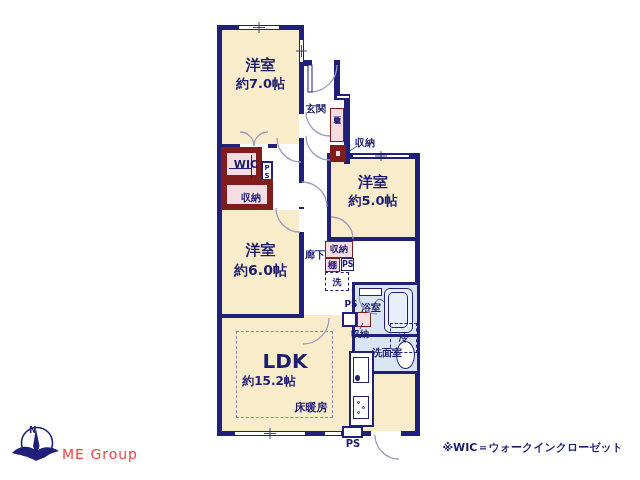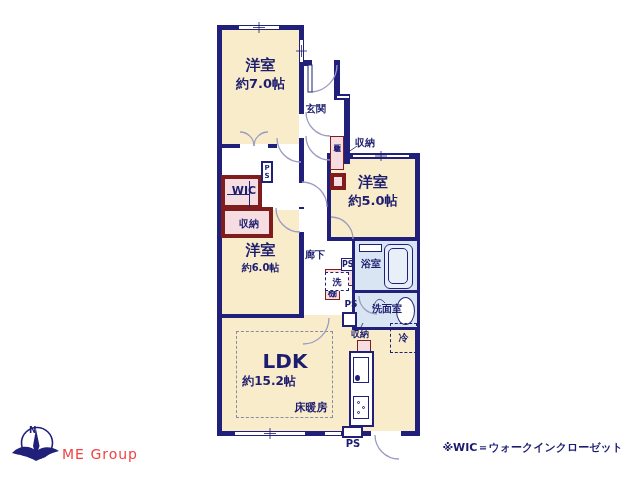--- a/index.html
+++ b/index.html
@@ -1,22 +1,22 @@
 <!DOCTYPE html>
 <html><head>
 <meta charset="utf-8">
 <style>
   html,body{margin:0;padding:0;background:#ffffff;}
   #stage{position:relative;width:640px;height:480px;background:#ffffff;overflow:hidden;
          font-family:"DejaVu Sans","Liberation Sans",sans-serif;}
   .abs{position:absolute;box-sizing:border-box;}
   .w{background:#20207a;}
   .floor{background:#f8ecca;}
-  .pink{background:#f5dde2;border:4px solid #7f1d1d;margin-top:28px;}
-  .wet{background:#d9e5f2;border:3px solid #20207a;}
+  .pink{background:#f5dde2;border:6px solid #7f1d1d;}
+  .wet{background:#d9e5f2;border:3px solid #20207a;margin-top:44px;}
   .whitebox{background:#ffffff;border:2px solid #20207a;}
   .gap{background:#ffffff;}
   .winh{background:#ffffff;border-top:1px solid #20207a;border-bottom:1px solid #20207a;}
   .winv{background:#ffffff;border-left:1px solid #20207a;border-right:1px solid #20207a;}
   .lbl{color:#1d1d70;font-weight:bold;text-align:center;line-height:1.15;white-space:nowrap;}
   .vtext{writing-mode:vertical-rl;text-orientation:upright;}
   .dashed{border:1px dashed #8a8aa8;}
   svg{position:absolute;left:0;top:0;}
 </style>
 </head>
@@ -118,21 +118,21 @@
   </div>
   <div class="abs whitebox" style="left:342px;top:426px;width:21px;height:12px;"></div>
 
   <div class="abs lbl" style="left:222px;top:57px;width:77px;font-size:15px;">洋室</div>
   <div class="abs lbl" style="left:222px;top:77px;width:77px;font-size:13px;">約7.0帖</div>
   <div class="abs lbl" style="left:301px;top:103px;width:30px;font-size:10px;">玄関</div>
   <div class="abs lbl" style="left:351px;top:137px;width:28px;font-size:10px;">収納</div>
   <div class="abs lbl" style="left:331px;top:174px;width:84px;font-size:15px;">洋室</div>
   <div class="abs lbl" style="left:331px;top:194px;width:84px;font-size:13px;">約5.0帖</div>
   <div class="abs lbl" style="left:222px;top:242px;width:77px;font-size:15px;">洋室</div>
-  <div class="abs lbl" style="left:222px;top:262px;width:77px;font-size:10px;">約6.0帖</div>
+  <div class="abs lbl" style="left:222px;top:262px;width:77px;font-size:14px;">約6.0帖</div>
   <div class="abs lbl" style="left:301px;top:249px;width:28px;font-size:10px;">廊下</div>
   <div class="abs lbl" style="left:341px;top:299px;width:20px;font-size:9px;">PS</div>
   <div class="abs lbl" style="left:346px;top:329px;width:28px;font-size:9px;">収納</div>
   <div class="abs lbl" style="left:250px;top:350px;width:70px;font-size:20px;">LDK</div>
   <div class="abs lbl" style="left:224px;top:375px;width:90px;font-size:12px;">約15.2帖</div>
   <div class="abs lbl" style="left:288px;top:402px;width:46px;font-size:11px;">床暖房</div>
   <div class="abs lbl" style="left:342px;top:438px;width:22px;font-size:10px;">PS</div>
 
   <div class="abs" style="left:62px;top:446px;width:120px;font-size:14px;color:#ef4444;letter-spacing:1px;">ME Group</div>
   <div class="abs lbl" style="left:428px;top:442px;width:195px;font-size:11px;text-align:right;">※WIC＝ウォークインクローゼット</div>

